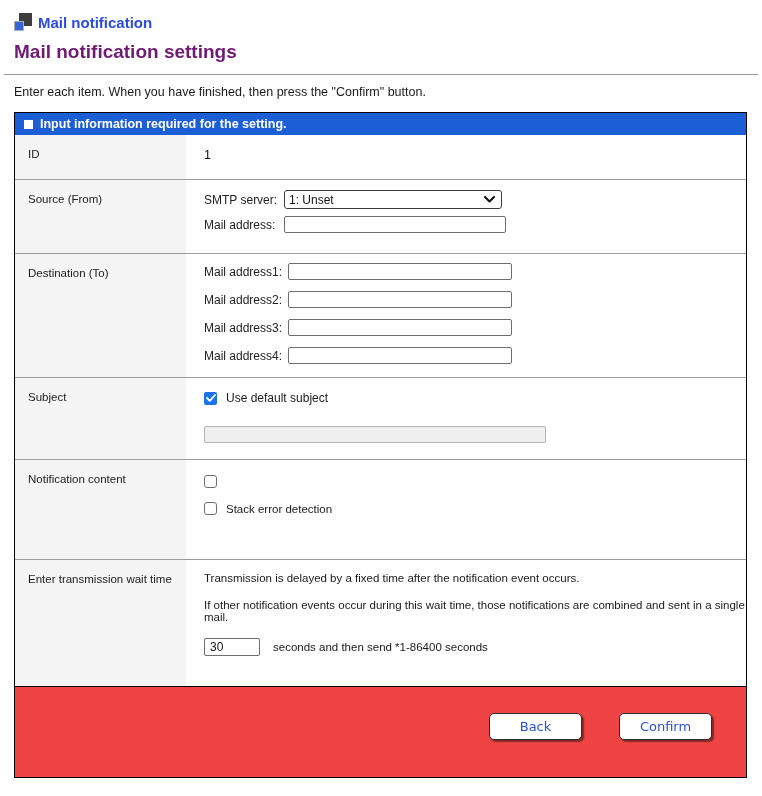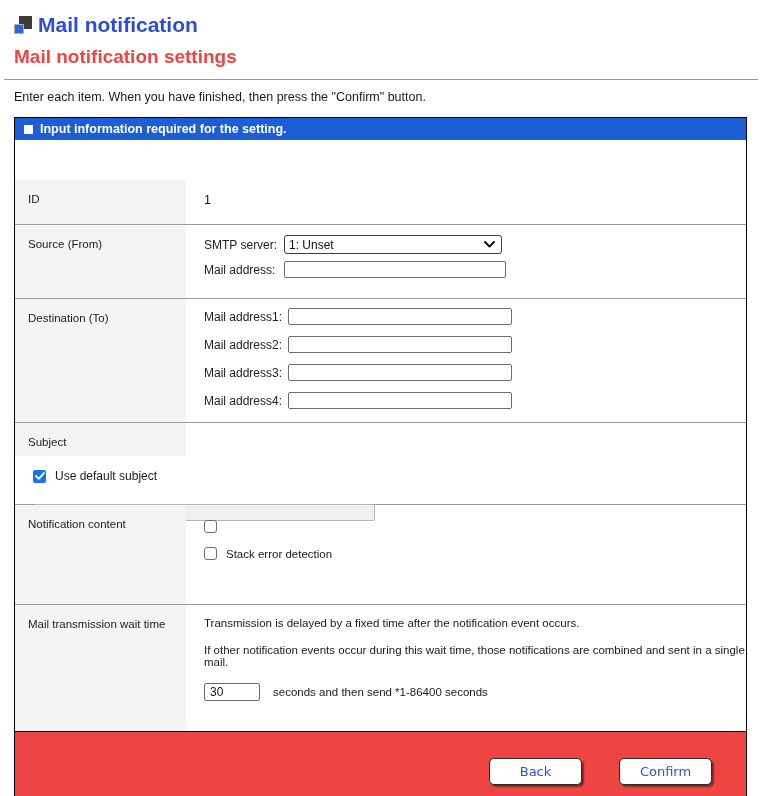--- a/index.html
+++ b/index.html
@@ -10,49 +10,49 @@
     color:#1a1a1a;
     position:relative;
   }
   .page { padding-top:13px; }
 
   
   .app-title { display:flex; align-items:center; margin:0 0 9px 14px; }
   .icon-squares { position:relative; width:20px; height:19px; margin-right:4px; }
   .icon-squares .sq-back { position:absolute; top:0; right:2px; width:13px; height:13px; background:#3c3c3c; }
   .icon-squares .sq-front { position:absolute; bottom:1px; left:0; width:10px; height:10px; background:#3465d2; border:1px solid #a7b0bd; }
-  .app-title-text { font-size:21px; font-weight:bold; color:#2b4ce0; }
-
-  h1.page-heading { font-size:19px; font-weight:bold; color:#ef4444; margin:0 0 11px 14px; }
+  .app-title-text { font-size:15px; font-weight:bold; color:#2b4ce0; }
+
+  h1.page-heading { font-size:19px; font-weight:bold; color:#701a75; margin:0 0 11px 14px; }
 
   hr.rule { border:none; border-top:1px solid #9b9b9b; margin:0 4px; }
 
   .instruction { font-size:12.5px; color:#1a1a1a; margin:10px 14px 13px 14px; }
 
   
   .settings-table { margin-left:14px; width:733px; border:1px solid #000; }
   .section-bar {
     background:#1c5ed6; color:#fff; height:22px;
     display:flex; align-items:center; padding-left:9px;
     font-size:12.5px; font-weight:bold;
   }
   .bar-bullet { width:9px; height:9px; background:#fff; margin-right:7px; flex-shrink:0; }
 
   .row { display:flex; border-top:1px solid #9c9c9c; background:#fff; }
-  .row.first { border-top:none;margin-top:40px; }
+  .row.first { border-top:none; }
   .label-col {
     width:171px; flex-shrink:0; background:#f4f4f4;
     padding:13px 8px 8px 13px; font-size:11.5px; color:#1c1c1c;
   }
   .content-col { flex:1; }
 
   .row-id { height:44px; }
   .row-source { height:74px; }
   .row-dest { height:124px; }
-  .row-subject { height:82px;flex-direction:column; }
+  .row-subject { height:82px; }
   .row-notif { height:100px; }
   .row-wait { height:127px; }
 
   .row-id .content-col { padding:13px 0 0 18px; font-size:12.5px; color:#111; }
 
   .field-row { display:flex; align-items:center; }
   .field-label { width:80px; font-size:12px; color:#222; flex-shrink:0; }
 
   .row-source .content-col { padding:10px 0 0 18px; }
   .row-source .field-row + .field-row { margin-top:7px; }
@@ -206,21 +206,21 @@
           <span class="cb unchecked"></span>
         </div>
         <div class="checkbox-line">
           <span class="cb unchecked"></span>
           <span>Stack error detection</span>
         </div>
       </div>
     </div>
 
     <div class="row row-wait">
-      <div class="label-col">Mail transmission wait time</div>
+      <div class="label-col">Enter transmission wait time</div>
       <div class="content-col">
         <p>Transmission is delayed by a fixed time after the notification event occurs.</p>
         <p>If other notification events occur during this wait time, those notifications are combined and sent in a single mail.</p>
         <div class="wait-input-line">
           <input class="wait-input" type="text" value="30" style="">
           <span>seconds and then send *1-86400 seconds</span>
         </div>
       </div>
     </div>
 

